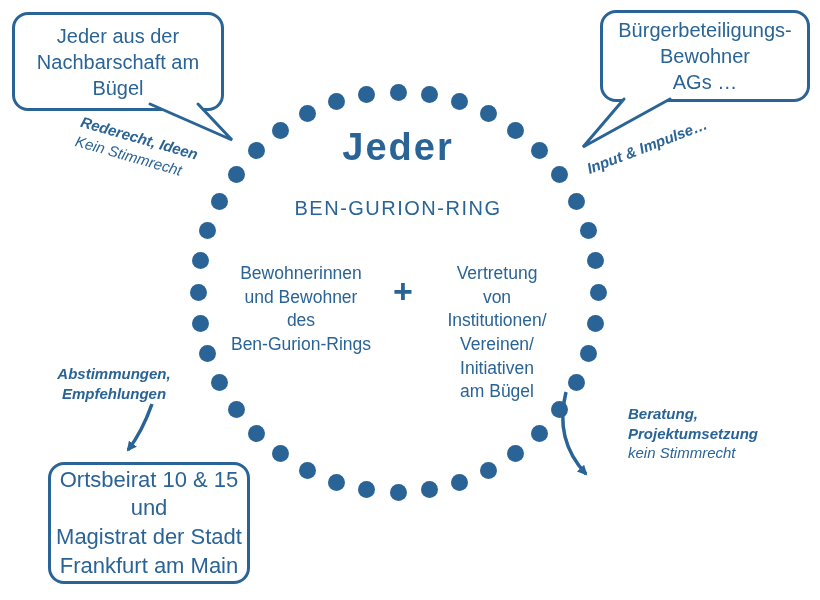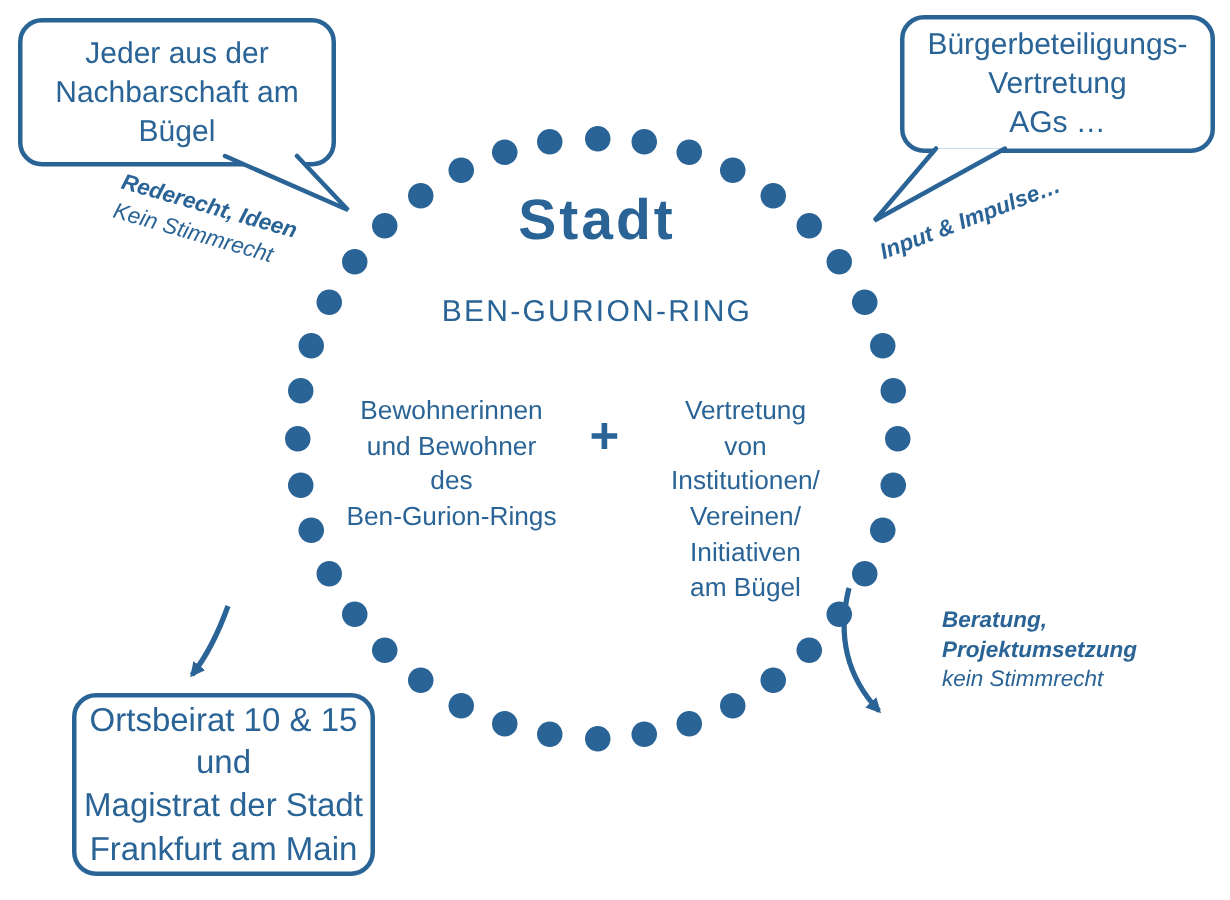--- a/index.html
+++ b/index.html
@@ -67,53 +67,55 @@
       <div class="dot" style="left: 451.303px; top: 93.2887px;"></div>
       <div class="dot" style="left: 480.298px; top: 105.299px;"></div>
       <div class="dot" style="left: 507.057px; top: 121.697px;"></div>
       <div class="dot" style="left: 530.921px; top: 142.079px;"></div>
       <div class="dot" style="left: 551.303px; top: 165.943px;"></div>
       <div class="dot" style="left: 567.701px; top: 192.702px;"></div>
       <div class="dot" style="left: 579.711px; top: 221.697px;"></div>
       <div class="dot" style="left: 587.038px; top: 252.213px;"></div>
     </div>
 
-  <div class="abs center title" style="left:198px;top:126px;width:400px">Stadt</div>
+  <div class="abs center title" style="left:198px;top:126px;width:400px">Jeder</div>
   <div class="abs center body-txt pre" style="left:206px;top:262px;width:190px">Bewohnerinnen
 und Bewohner
 des
 Ben-Gurion-Rings</div>
 
   <div class="abs center sub2" style="left:198px;top:197px;width:400px">BEN-GURION-RING</div>
   <div class="abs center plus" style="left:386px;top:272px;width:34px">+</div>
   <div class="abs center body-txt pre" style="left:412px;top:262px;width:170px">Vertretung
 von
 Institutionen/
 Vereinen/
 Initiativen
 am Bügel</div>
 
   <div class="box" style="left:12px;top:12px;width:206px;height:93px">Jeder aus der
 Nachbarschaft am
 Bügel</div>
   <div class="box" style="left:600px;top:10px;width:204px;height:86px">Bürgerbeteiligungs-
-Vertretung
+Bewohner
 AGs …</div>
   <div class="box" style="left:48px;top:462px;width:196px;height:116px;font-size:22px">Ortsbeirat 10 &amp; 15
 und
 Magistrat der Stadt
 Frankfurt am Main</div>
 
   <div class="abs note" style="left:84px;top:112px;transform:rotate(16deg);transform-origin:0 0">
     <div class="bold">Rederecht, Ideen</div>
     <div>Kein Stimmrecht</div>
   </div>
 
   <div class="abs note bold" style="left:584px;top:160px;transform:rotate(-21deg);transform-origin:0 0">Input &amp; Impulse…</div>
 
+  <div class="abs note bold pre center" style="left:44px;top:364px;width:140px">Abstimmungen,
+Empfehlungen</div>
 
   <div class="abs note" style="left:628px;top:404px">
     <div class="bold pre">Beratung,
 Projektumsetzung</div>
     <div>kein Stimmrecht</div>
   </div>
 
   <svg class="overlay" width="820" height="600" viewBox="0 0 820 600">
     <defs>
       <marker id="ah" markerUnits="userSpaceOnUse" markerWidth="16" markerHeight="16" refX="8" refY="5" orient="auto">

